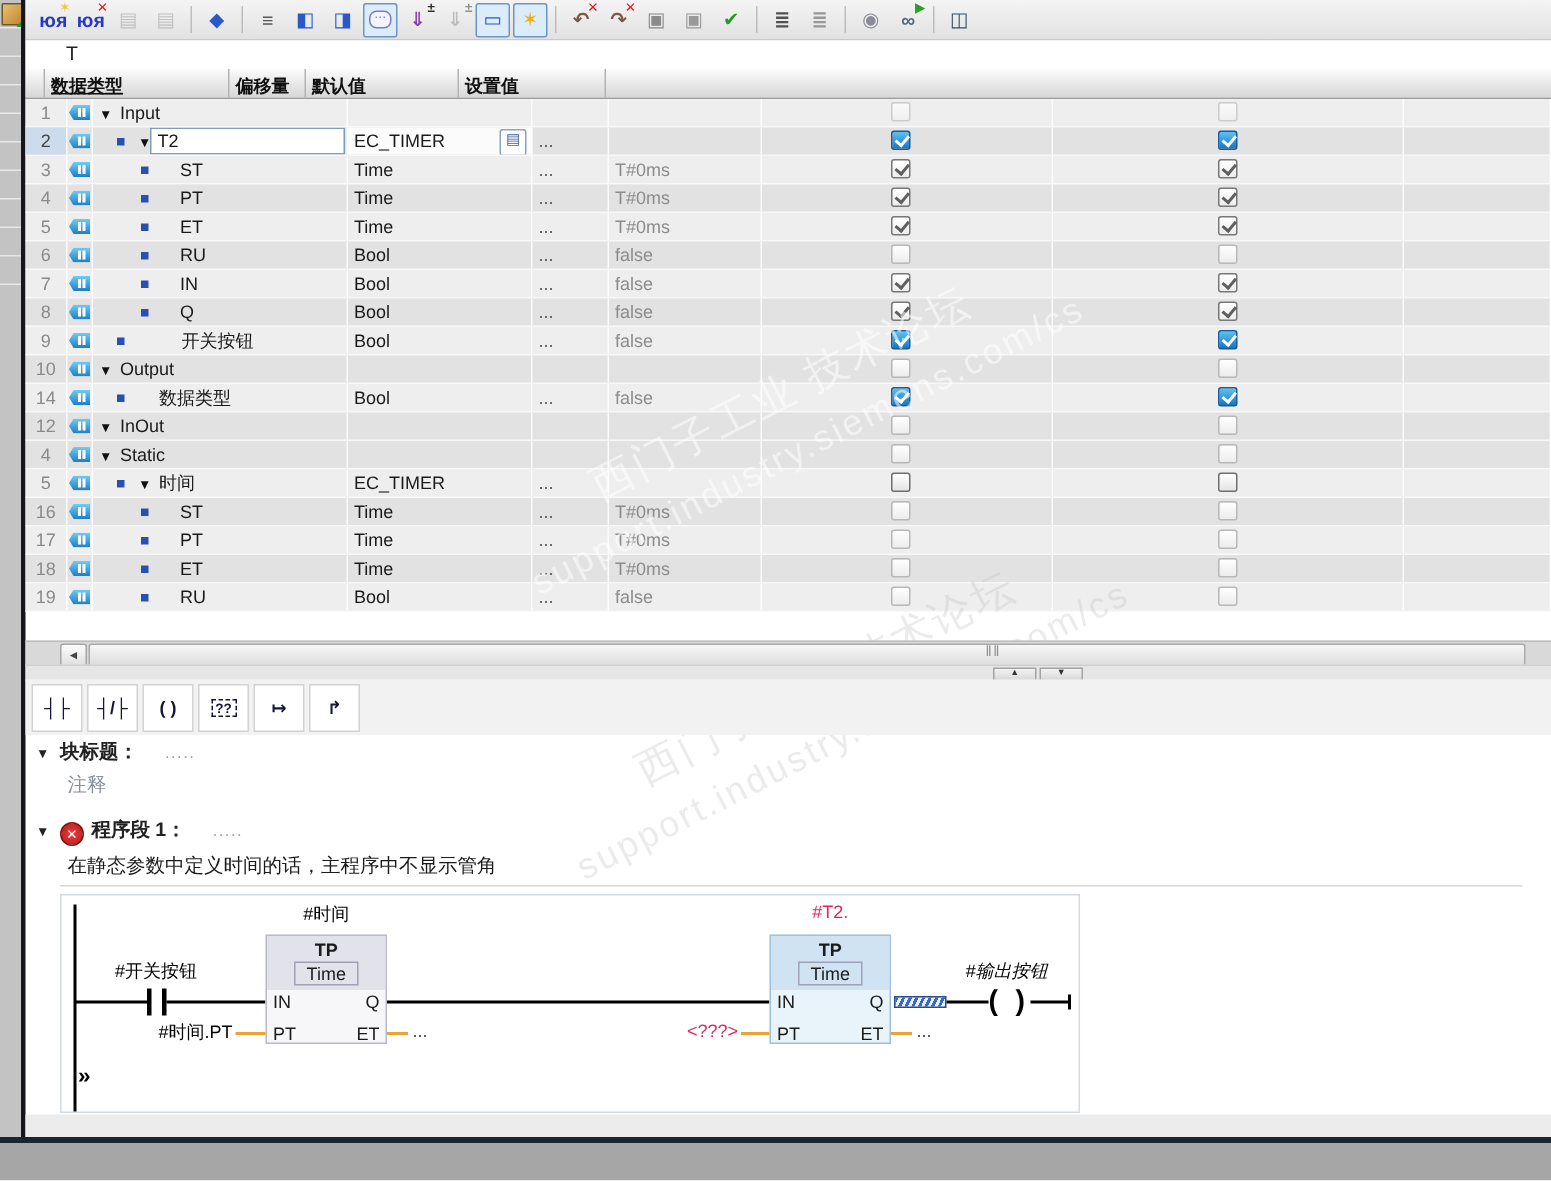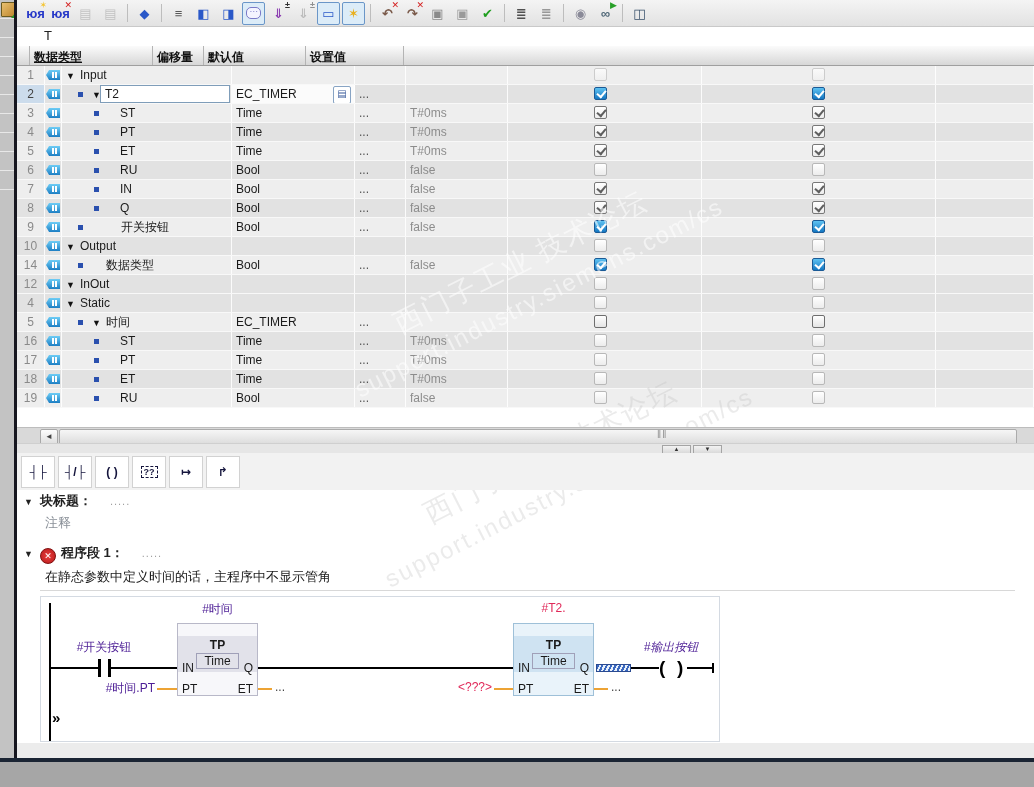--- a/index.html
+++ b/index.html
@@ -88,25 +88,25 @@
      font-weight:bold;vertical-align:-2px;margin-right:5px;}
   #blk-comment{position:absolute;left:45px;top:514px;color:#8a9098;font-size:13px;}
   #net-comment{position:absolute;left:45px;top:568px;color:#1a1a1a;font-size:13px;}
   #comment-rule{position:absolute;left:40px;top:590px;width:975px;height:1px;background:#d8d8d8;}
   
   #canvas{position:absolute;left:40px;top:596px;width:680px;height:146px;border:1px solid #d4dae2;box-sizing:border-box;background:#fff;}
   .wire{position:absolute;background:#000;height:2px;}
   .wire.o{background:#eda334;}
   .vbar{position:absolute;background:#000;width:3px;}
   #rail{position:absolute;left:8px;top:6px;width:2px;height:138px;background:#000;}
-  .lbl{position:absolute;font-size:12px;color:#4c1d95;white-space:nowrap;}
+  .lbl{position:absolute;font-size:12px;color:#000000;white-space:nowrap;}
   .lbl.red{color:#e02858;}
   .lbl.dim{color:#444;}
   .fbox{position:absolute;width:81px;height:73px;box-sizing:border-box;}
-  .fbox .hd{position:absolute;left:0;top:12px;right:0;height:36px;text-align:center;}
+  .fbox .hd{position:absolute;left:0;top:0;right:0;height:36px;text-align:center;}
   .fbox .t1{font-weight:bold;font-size:12px;margin-top:2px;}
   .fbox .t2{display:inline-block;font-size:12px;border:1px solid #a0a0b8;padding:0 7px;margin-top:1px;line-height:14px;}
   .fbox .pin{position:absolute;font-size:12px;}
   #fbox1{left:136px;top:26px;border:1px solid #b8b8c8;background:#f7f7fa;}
   #fbox1 .hd{background:#e2e2ea;}
   #fbox2{left:472px;top:26px;border:1px solid #9ec0d8;background:#e9f3fa;}
   #fbox2 .hd{background:#cfe3f2;}
   #selwire{position:absolute;left:555px;top:67px;width:35px;height:8px;border:1px solid #2a4a90;box-sizing:border-box;
      background:repeating-linear-gradient(115deg,#3a68c0 0px,#3a68c0 2px,#e8f0fa 2px,#e8f0fa 4px);}
   .paren{position:absolute;font-size:19px;font-weight:bold;color:#000;top:60px;}

